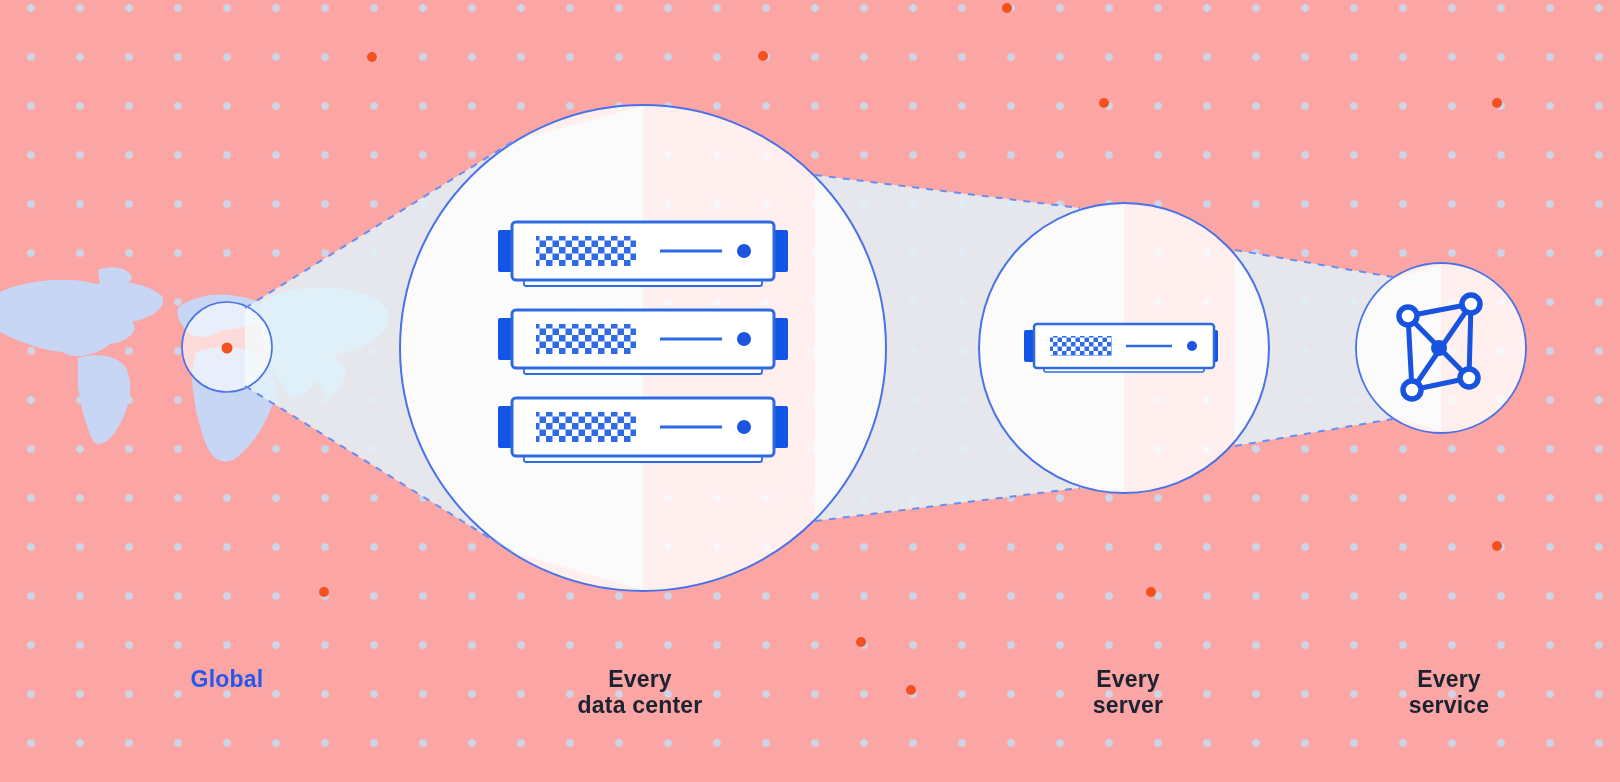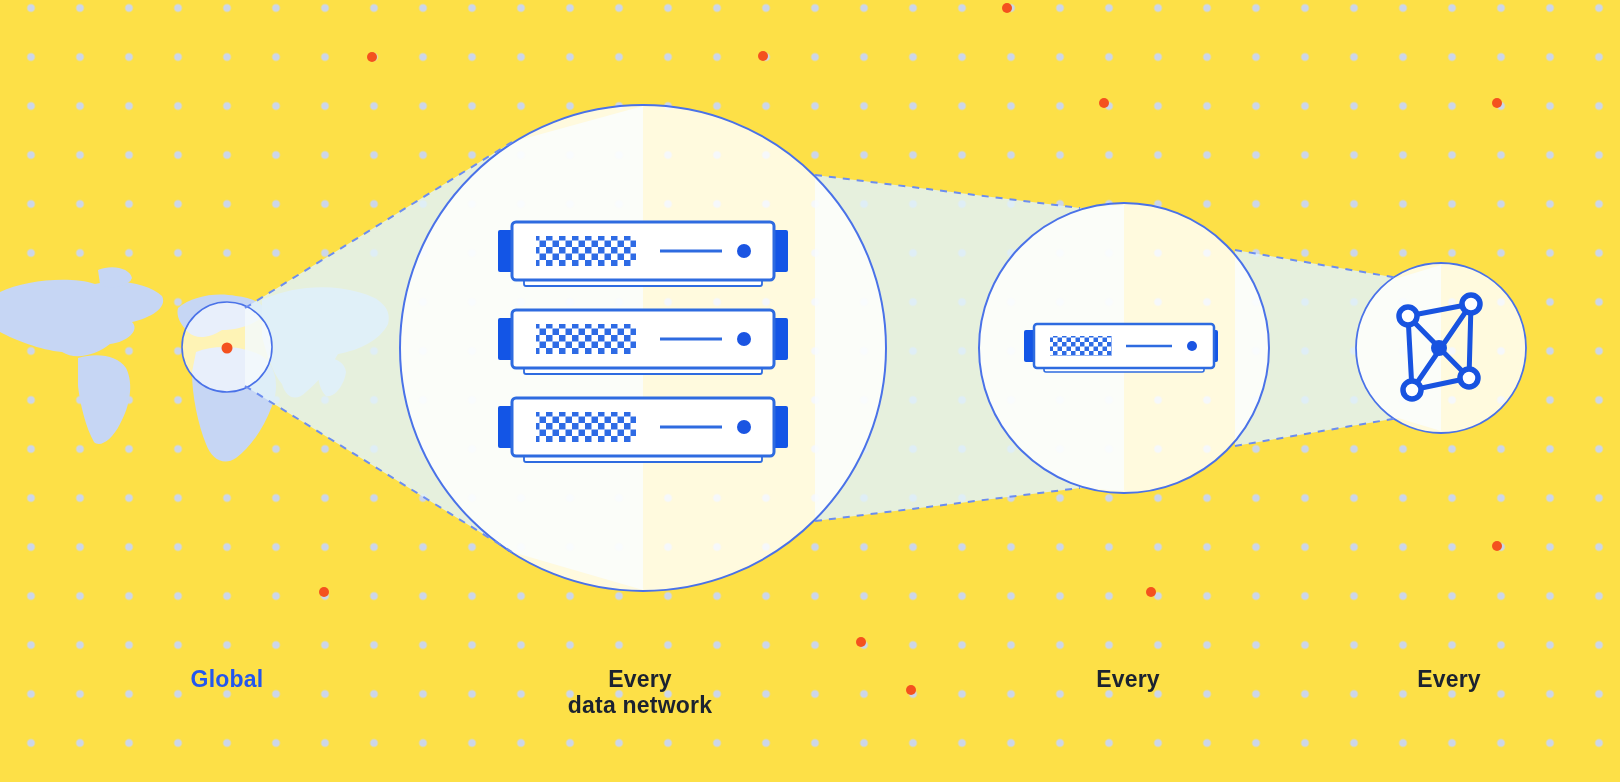--- a/index.html
+++ b/index.html
@@ -1,20 +1,20 @@
 <!DOCTYPE html>
 <html><head>
 <meta charset="utf-8">
 <style>
   html,body{margin:0;padding:0;background:#ffffff;}
   .canvas{
     position:relative;
     width:1620px;height:782px;
     overflow:hidden;
-    background:#fde047;
+    background:#fca5a5;
     font-family:"Liberation Sans", sans-serif;
   }
   
   .dot-grid{
     position:absolute;inset:0;
     background-image:radial-gradient(circle, #ccd6e9 3.5px, rgba(255,255,255,0) 4.3px);
     background-size:49px 49px;
     background-position:6.5px -16.5px;
   }
   .accent-dot{
@@ -151,22 +151,24 @@
       <circle cx="1412" cy="390" r="9" fill="#ffffff" stroke="#1853e0" stroke-width="5.5"></circle>
       <circle cx="1469" cy="378" r="9" fill="#ffffff" stroke="#1853e0" stroke-width="5.5"></circle>
     </g>
   </svg>
 
   <div class="stage-label blue" style="left:117px;">
     <div>Global</div>
   </div>
   <div class="stage-label" style="left:530px;">
     <div>Every</div>
-    <div>data network</div>
+    <div>data center</div>
   </div>
   <div class="stage-label" style="left:1018px;">
     <div>Every</div>
+    <div>server</div>
   </div>
   <div class="stage-label" style="left:1339px;">
     <div>Every</div>
+    <div>service</div>
   </div>
 
 </div>
 
 </body></html>

